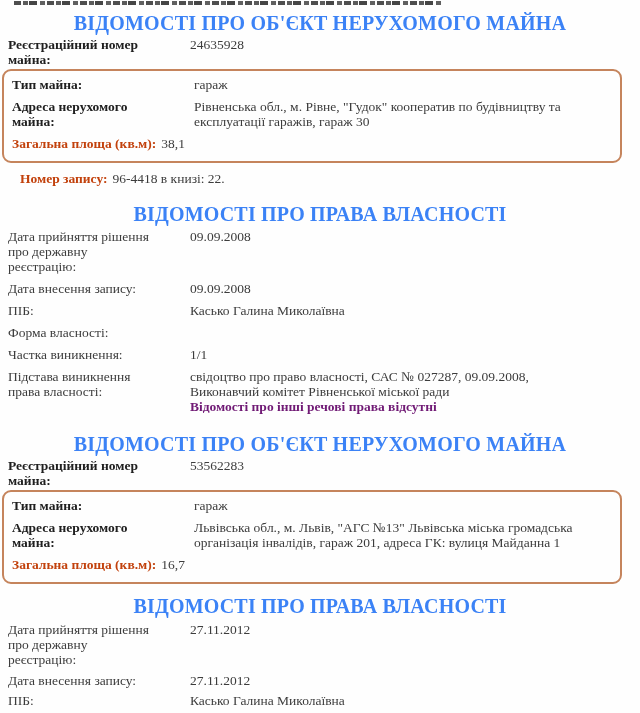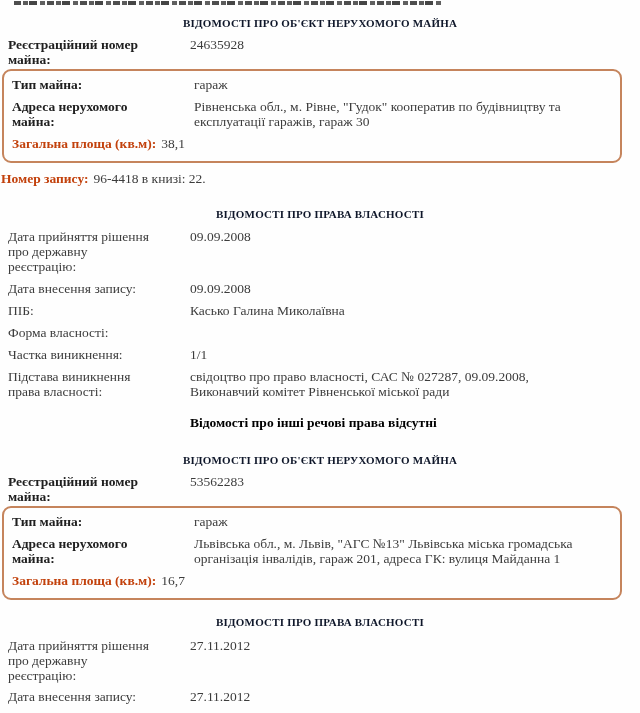--- a/index.html
+++ b/index.html
@@ -20,22 +20,22 @@
     width: 428px; height: 4px;
     background: repeating-linear-gradient(90deg,
       #4e4e4e 0 7px, #fdfdfd 7px 9px,
       #5b5b5b 9px 14px, #fdfdfd 14px 15px,
       #454545 15px 23px, #fdfdfd 23px 26px,
       #606060 26px 31px, #fdfdfd 31px 33px);
   }
 
   .sec-title {
     margin: 0; text-align: center;
-    font-size: 11px; font-weight: bold; line-height: 16px;
-    color: #0f172a; letter-spacing: 0.2px;
+    font-size: 20px; font-weight: bold; line-height: 16px;
+    color: #3b82f6; letter-spacing: 0.2px;
   }
   .mt-title1 { margin-top: 10px; }
   .mt-title2 { margin-top: 20px; }
   .mt-title3 { margin-top: 22px; }
   .mt-title4 { margin-top: 14px; }
 
   .row {
     display: grid;
     grid-template-columns: 182px 1fr;
     margin: 7px 0 0 8px;
@@ -52,24 +52,24 @@
     margin: 2px 18px 0 2px;
     border: 2px solid #0f766e;
     border-radius: 9px;
     padding: 3px 6px 10px 4px;
   }
   .hl-box .row { margin-left: 4px; }
   .hl-box .row.first { margin-top: 3px; }
   .inline-row { margin: 7px 0 0 8px; }
   .hl-box .inline-row { margin-left: 4px; }
   .inline-label { font-weight: bold; color: #c2410c; margin-right: 5px; }
-  .record-row { margin: 8px 0 0 1px; }
+  .record-row { margin: 8px 0 0 20px; }
   .note-row {
-    margin: 16px 0 0 190px;
-    font-weight: bold; color: #000000;
+    margin: 0 0 0 190px;
+    font-weight: bold; color: #701a75;
   }
 </style>
 </head>
 <body>
 
 <div class="doc">
 
   <div class="clip-strip"></div>
 
   <h2 class="sec-title mt-title1">ВІДОМОСТІ ПРО ОБ'ЄКТ НЕРУХОМОГО МАЙНА</h2>

